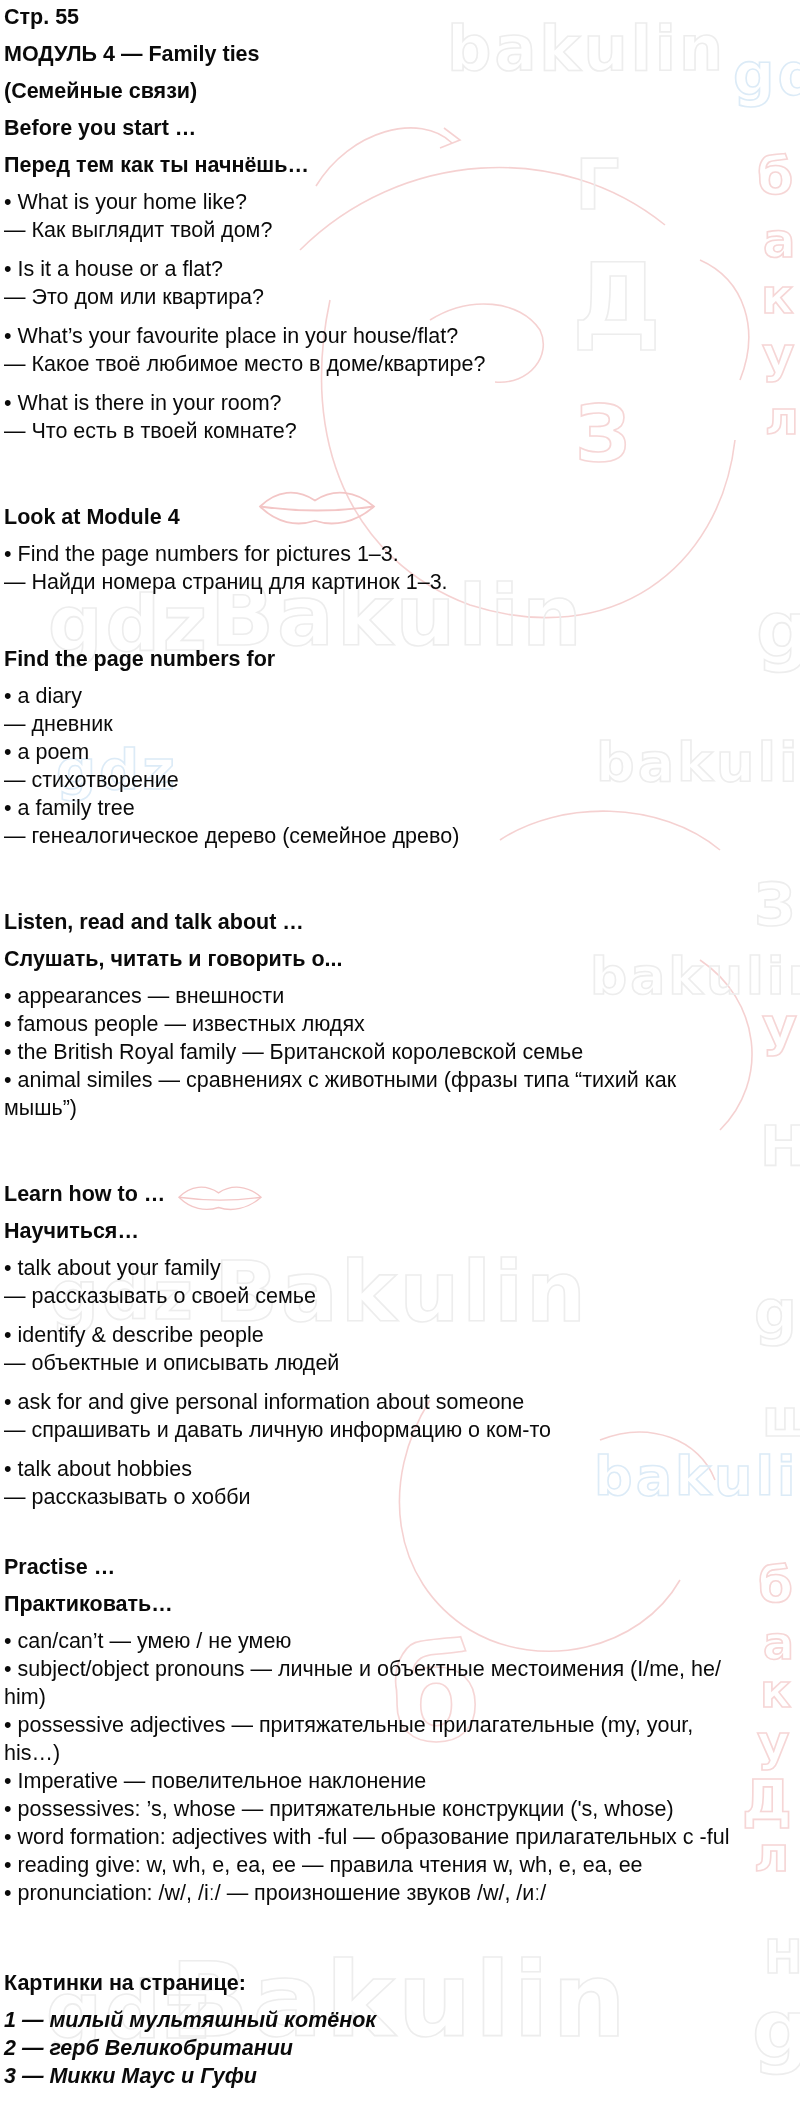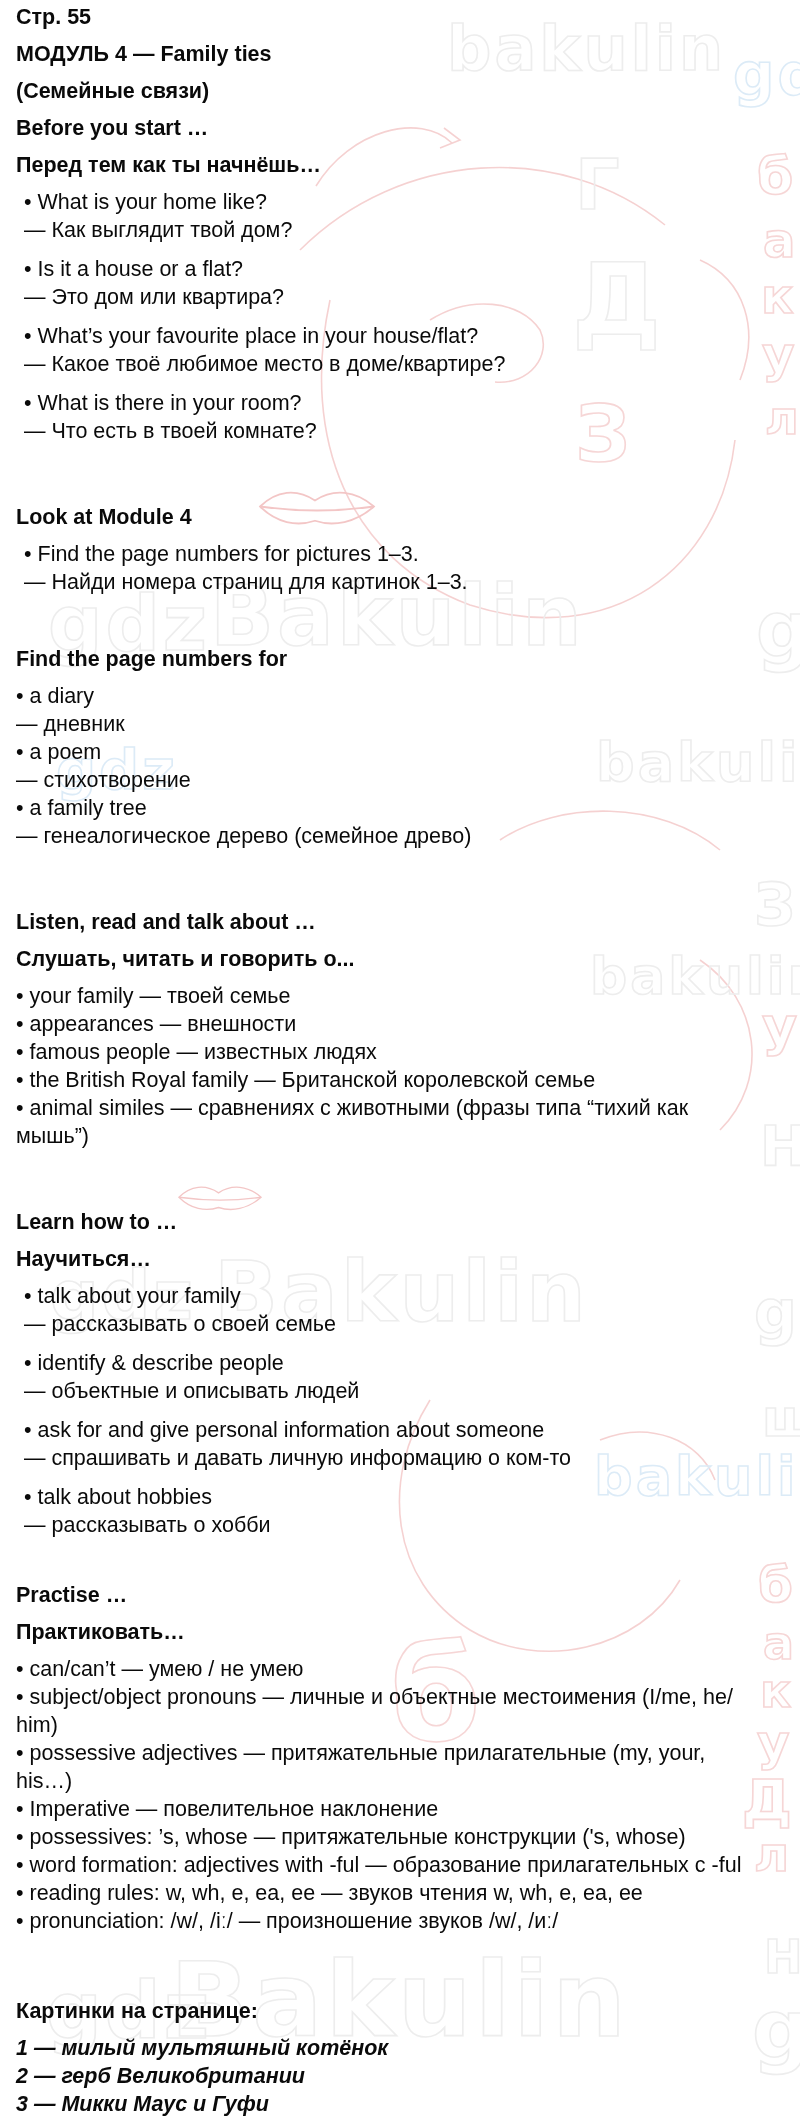--- a/index.html
+++ b/index.html
@@ -27,34 +27,34 @@
   @supports (-webkit-text-stroke: 1px #000) {
     .wm {
       -webkit-text-fill-color: transparent;
       -webkit-text-stroke: 1.6px currentColor;
     }
   }
   .doodle-svg { position: absolute; left: 0; top: 0; }
   
   #content {
     position: absolute; inset: 0; z-index: 2;
-    padding: 3px 10px 0 16px;
+    padding: 3px 10px 0 4px;
   }
   .heading {
     font-weight: 700;
     font-size: 21.5px;
     line-height: 28px;
     margin: 0 0 9px 0;
   }
   .line {
     font-size: 21.5px;
     line-height: 28px;
   }
   .caption { font-weight: 700; font-style: italic; }
-  .pair { margin: 0 0 11px 8px; }
+  .pair { margin: 0 0 11px 0; }
   section { margin: 0; }
 </style>
 <title>Стр. 55 — МОДУЛЬ 4 — Family ties</title></head>
 <body>
 
 <div id="watermarks">
   <svg class="doodle-svg" width="800" height="2117" viewBox="0 0 800 2117" aria-hidden="true">
     <g class="doodle" fill="none" stroke="#f3c6c6" stroke-width="1.6" opacity="0.8">
       <path d="M316,186 C350,130 420,112 452,143" stroke="#f3c6c6"></path>
       <path d="M444,128 l16,12 l-20,8" stroke="#f3c6c6"></path>
@@ -154,21 +154,20 @@
         <div class="line">• a diary</div>
         <div class="line">— дневник</div>
         <div class="line">• a poem</div>
         <div class="line">— стихотворение</div>
         <div class="line">• a family tree</div>
         <div class="line">— генеалогическое дерево (семейное древо)</div>
       </section>
       <section style="margin-top: 58px;">
         <div class="heading">Listen, read and talk about …</div>
         <div class="heading">Слушать, читать и говорить о...</div>
-        <div class="line">• your family — твоей семье</div>
         <div class="line">• appearances — внешности</div>
         <div class="line">• famous people — известных людях</div>
         <div class="line">• the British Royal family — Британской королевской семье</div>
         <div class="line">• animal similes — сравнениях с животными (фразы типа “тихий как</div>
         <div class="line">мышь”)</div>
       </section>
       <section style="margin-top: 58px;">
         <div class="heading">Learn how to …</div>
         <div class="heading">Научиться…</div>
         <div class="pair">
@@ -192,21 +191,21 @@
         <div class="heading">Practise …</div>
         <div class="heading">Практиковать…</div>
         <div class="line">• can/can’t — умею / не умею</div>
         <div class="line">• subject/object pronouns — личные и объектные местоимения (I/me, he/</div>
         <div class="line">him)</div>
         <div class="line">• possessive adjectives — притяжательные прилагательные (my, your,</div>
         <div class="line">his…)</div>
         <div class="line">• Imperative — повелительное наклонение</div>
         <div class="line">• possessives: ’s, whose — притяжательные конструкции ('s, whose)</div>
         <div class="line">• word formation: adjectives with -ful — образование прилагательных с -ful</div>
-        <div class="line">• reading rules: w, wh, e, ea, ee — звуков чтения w, wh, e, ea, ee</div>
+        <div class="line">• reading give: w, wh, e, ea, ee — правила чтения w, wh, e, ea, ee</div>
         <div class="line">• pronunciation: /w/, /iː/ — произношение звуков /w/, /иː/</div>
       </section>
       <section style="margin-top: 62px;">
         <div class="heading">Картинки на странице:</div>
         <div class="line caption">1 — милый мультяшный котёнок</div>
         <div class="line caption">2 — герб Великобритании</div>
         <div class="line caption">3 — Микки Маус и Гуфи</div>
       </section>
     </article>
 </main>

